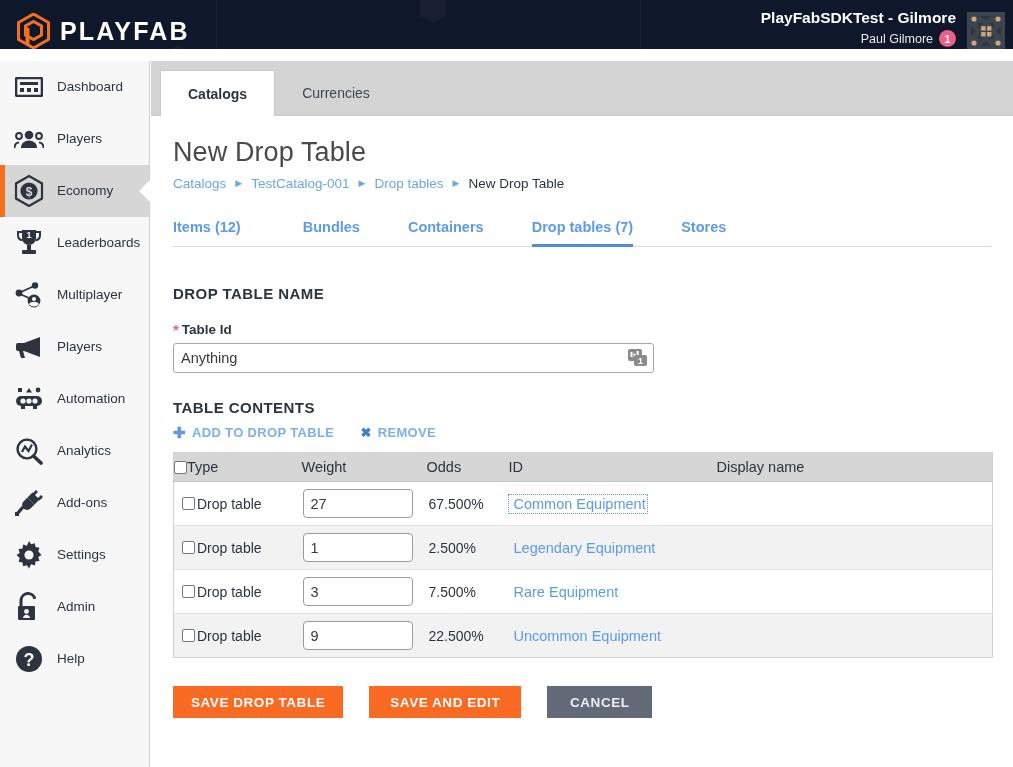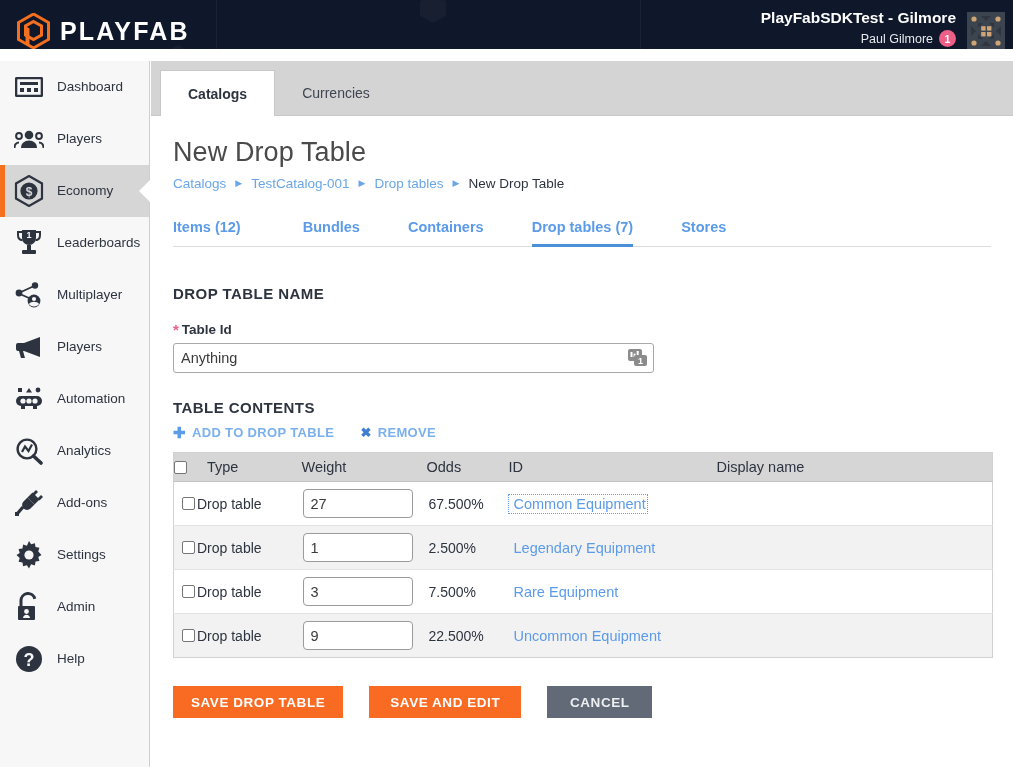--- a/index.html
+++ b/index.html
@@ -291,21 +291,21 @@
   .cell-type { display: flex; align-items: center; gap: 2px; }
   .cb {
     width: 13px; height: 13px;
     border: 1px solid #767676;
     background: #fff;
     border-radius: 2px;
     display: inline-block;
     flex: 0 0 13px;
     cursor: pointer;
   }
-  .hdr-cell { display: flex; align-items: center; gap: 20px; }
+  .hdr-cell { display: flex; align-items: center; gap: 0; }
 
   .weight-input {
     width: 110px; height: 29px;
     border: 1px solid #9b9b9b;
     border-radius: 4px;
     padding: 0 7px;
     font-size: 14.5px;
     color: #3a3a3a;
     font-family: "Liberation Sans", sans-serif;
     background: #fff;

